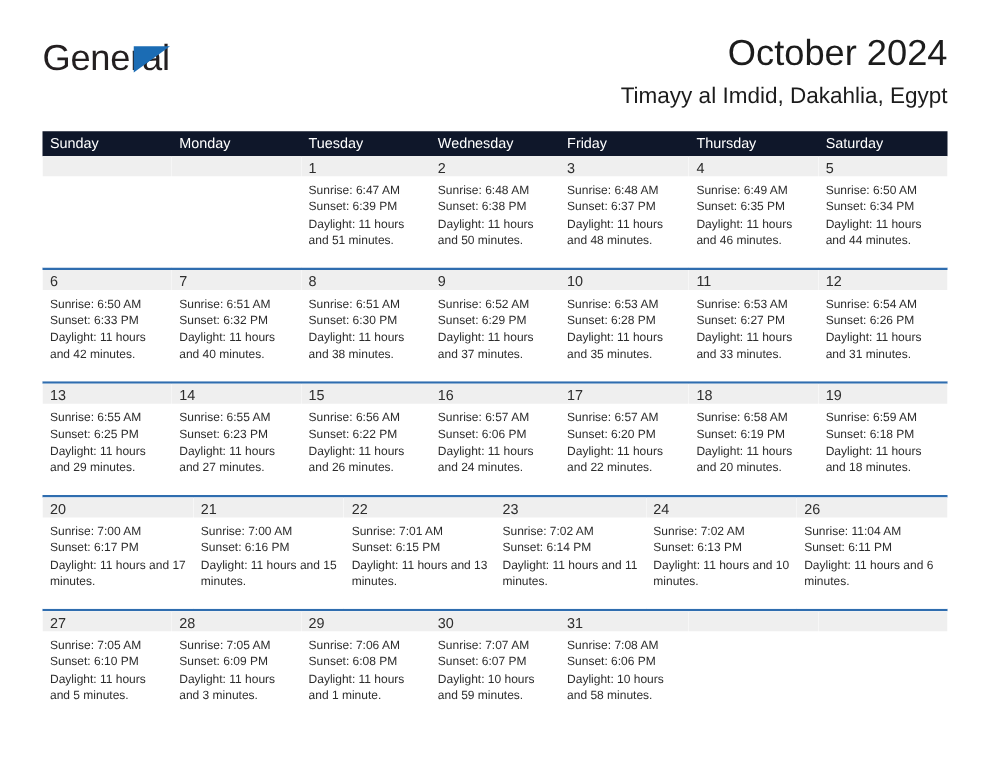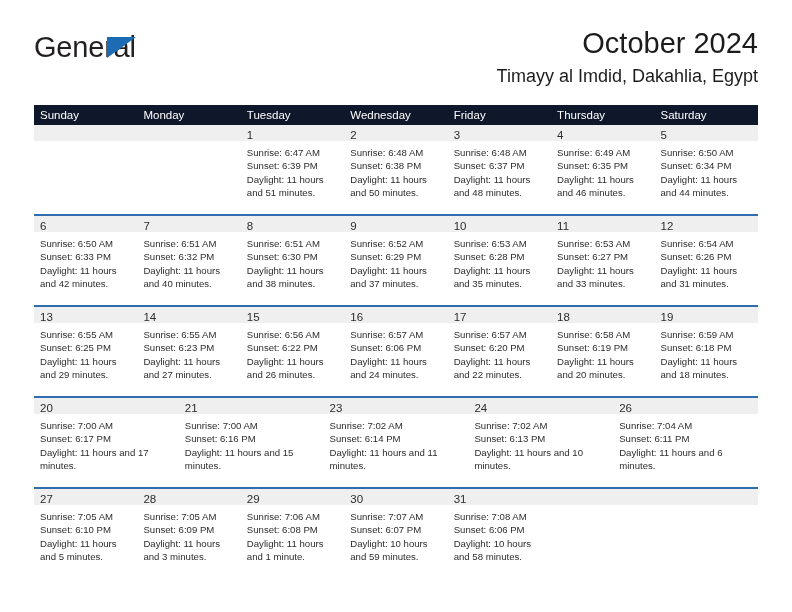--- a/index.html
+++ b/index.html
@@ -350,39 +350,47 @@
           </div>
           <div class="cell">
             <div class="daynum-band"><span class="daynum">21</span></div>
             <div class="cell-body">
               <div class="cell-line">Sunrise: 7:00 AM</div>
               <div class="cell-line">Sunset: 6:16 PM</div>
               <div class="cell-line wrap">Daylight: 11 hours and 15 minutes.</div>
             </div>
           </div>
           <div class="cell">
+            <div class="daynum-band"><span class="daynum">22</span></div>
+            <div class="cell-body">
+              <div class="cell-line">Sunrise: 7:01 AM</div>
+              <div class="cell-line">Sunset: 6:15 PM</div>
+              <div class="cell-line wrap">Daylight: 11 hours and 13 minutes.</div>
+            </div>
+          </div>
+          <div class="cell">
             <div class="daynum-band"><span class="daynum">23</span></div>
             <div class="cell-body">
               <div class="cell-line">Sunrise: 7:02 AM</div>
               <div class="cell-line">Sunset: 6:14 PM</div>
               <div class="cell-line wrap">Daylight: 11 hours and 11 minutes.</div>
             </div>
           </div>
           <div class="cell">
             <div class="daynum-band"><span class="daynum">24</span></div>
             <div class="cell-body">
               <div class="cell-line">Sunrise: 7:02 AM</div>
               <div class="cell-line">Sunset: 6:13 PM</div>
               <div class="cell-line wrap">Daylight: 11 hours and 10 minutes.</div>
             </div>
           </div>
           <div class="cell">
             <div class="daynum-band"><span class="daynum">26</span></div>
             <div class="cell-body">
-              <div class="cell-line">Sunrise: 7:04 AM</div>
+              <div class="cell-line">Sunrise: 11:04 AM</div>
               <div class="cell-line">Sunset: 6:11 PM</div>
               <div class="cell-line wrap">Daylight: 11 hours and 6 minutes.</div>
             </div>
           </div>
         </div>
         <div class="week">
           <div class="cell">
             <div class="daynum-band"><span class="daynum">27</span></div>
             <div class="cell-body">
               <div class="cell-line">Sunrise: 7:05 AM</div>

